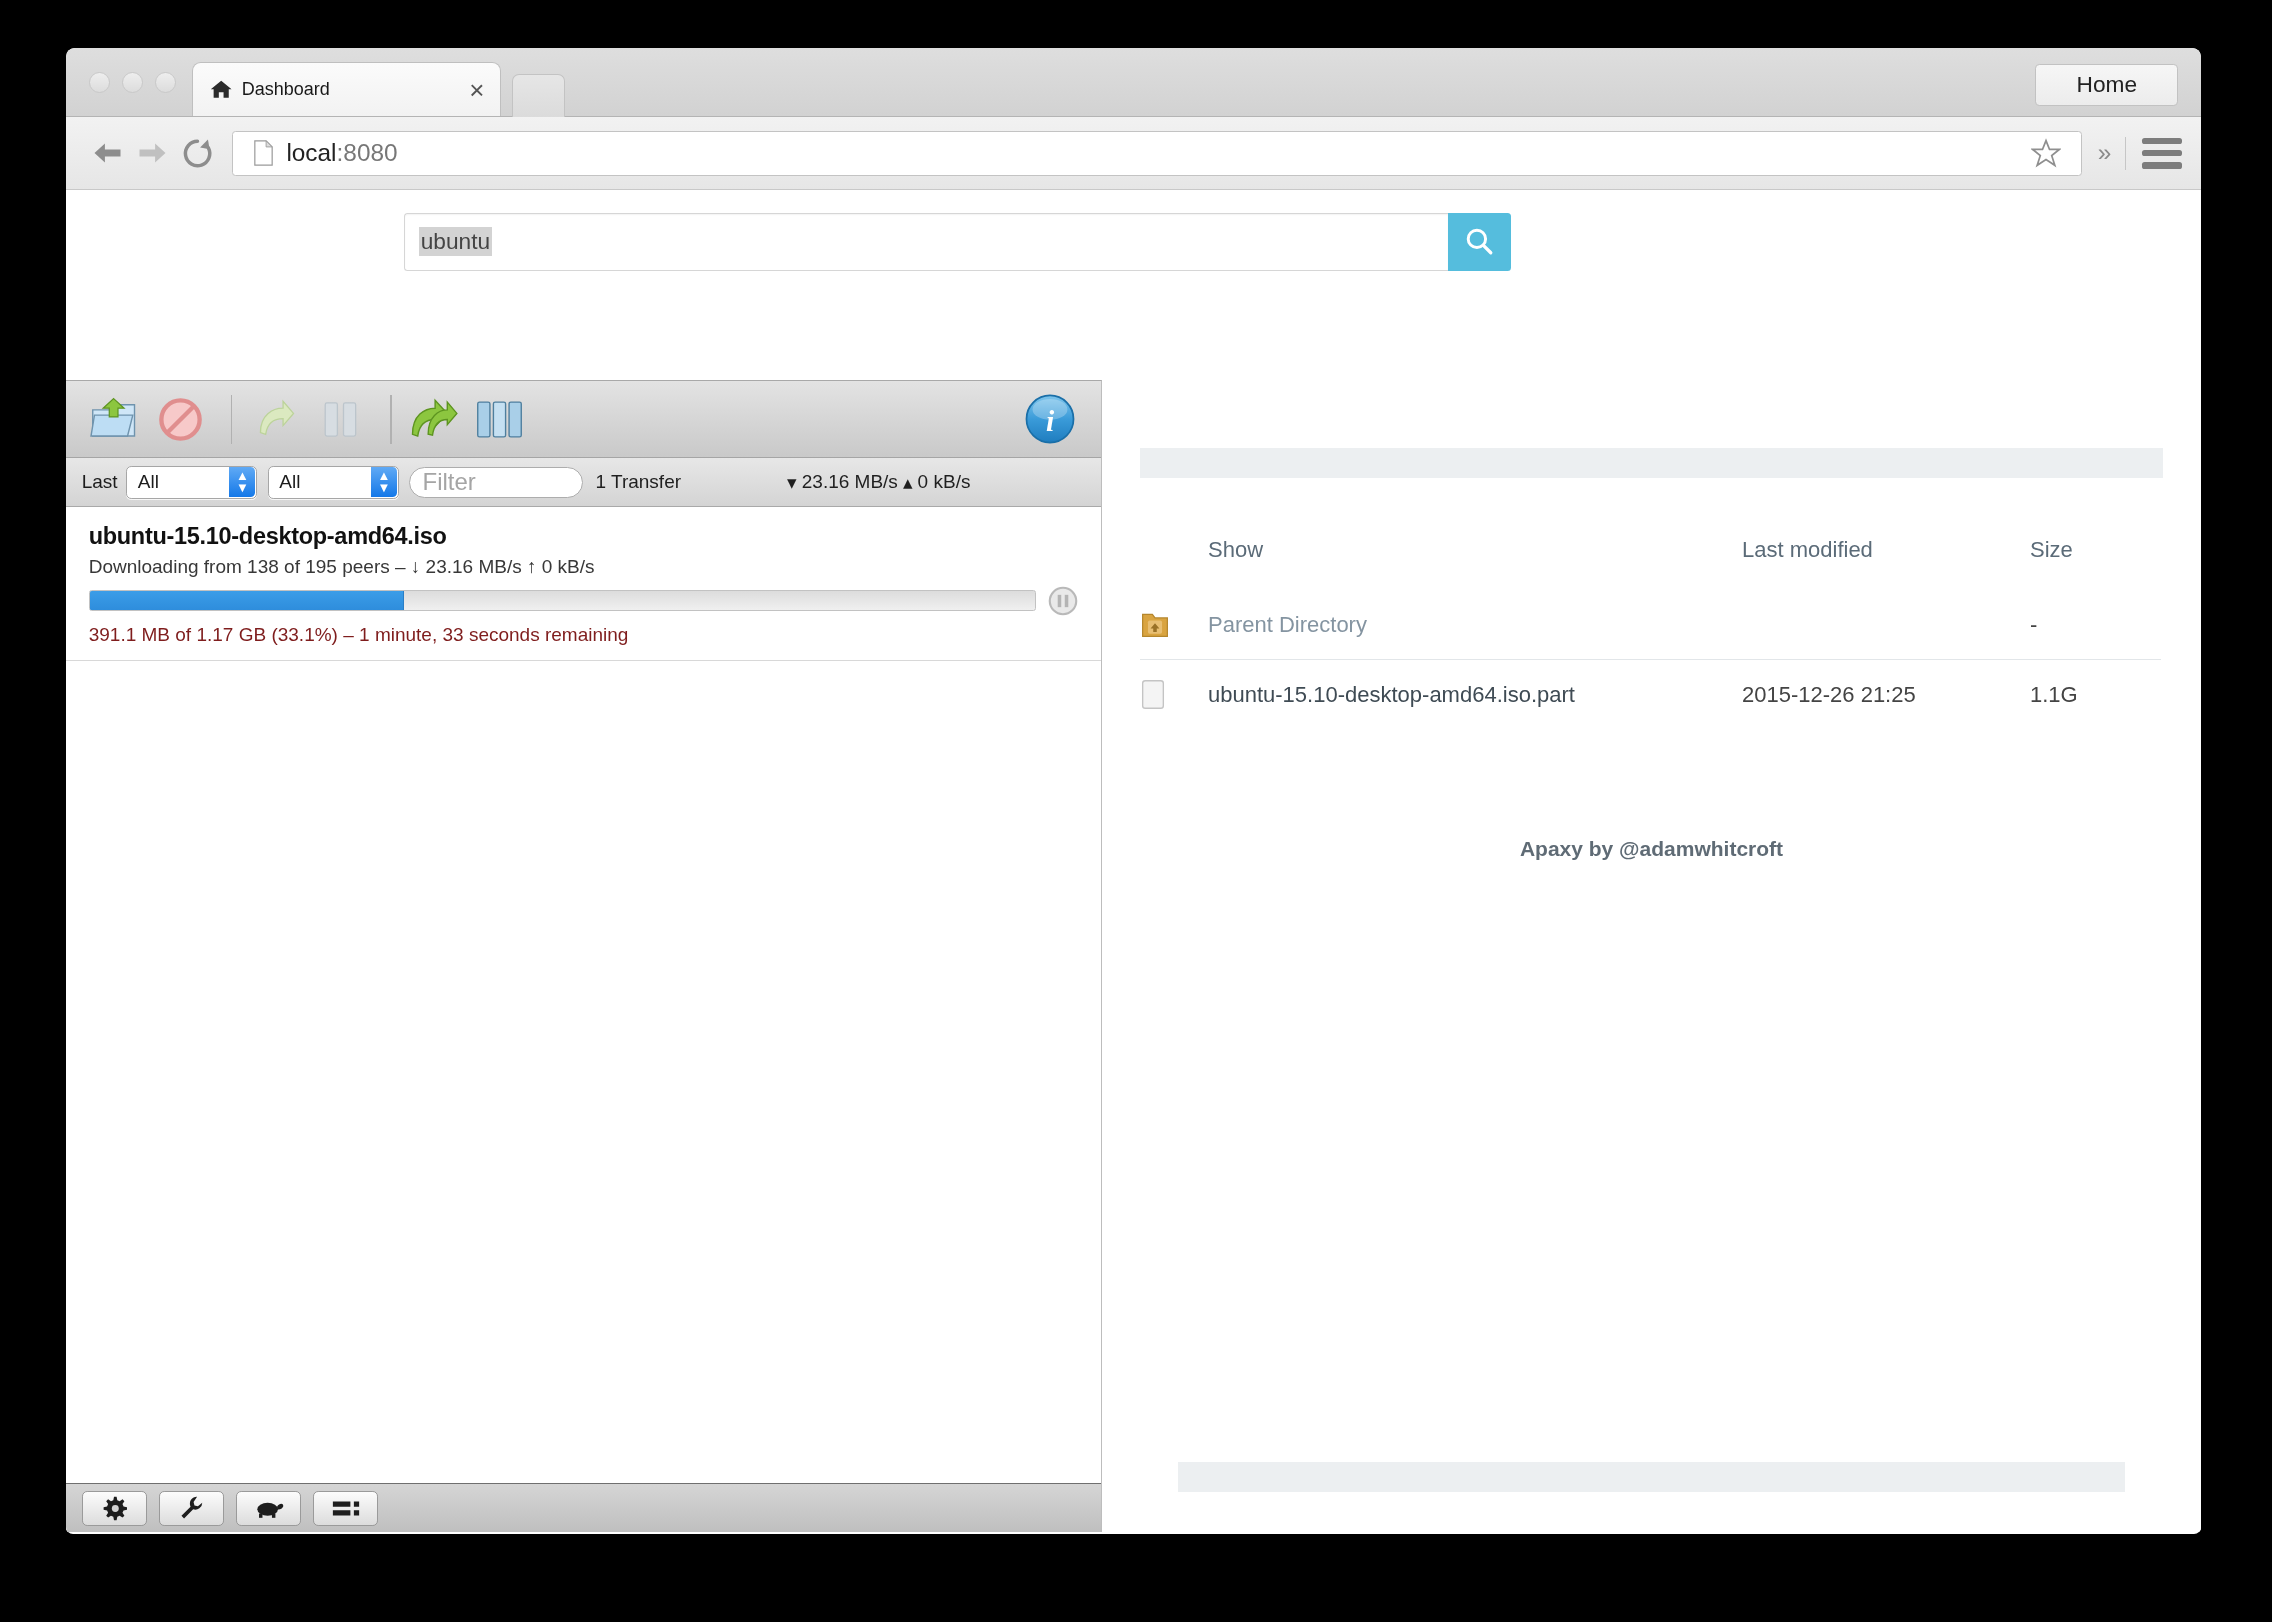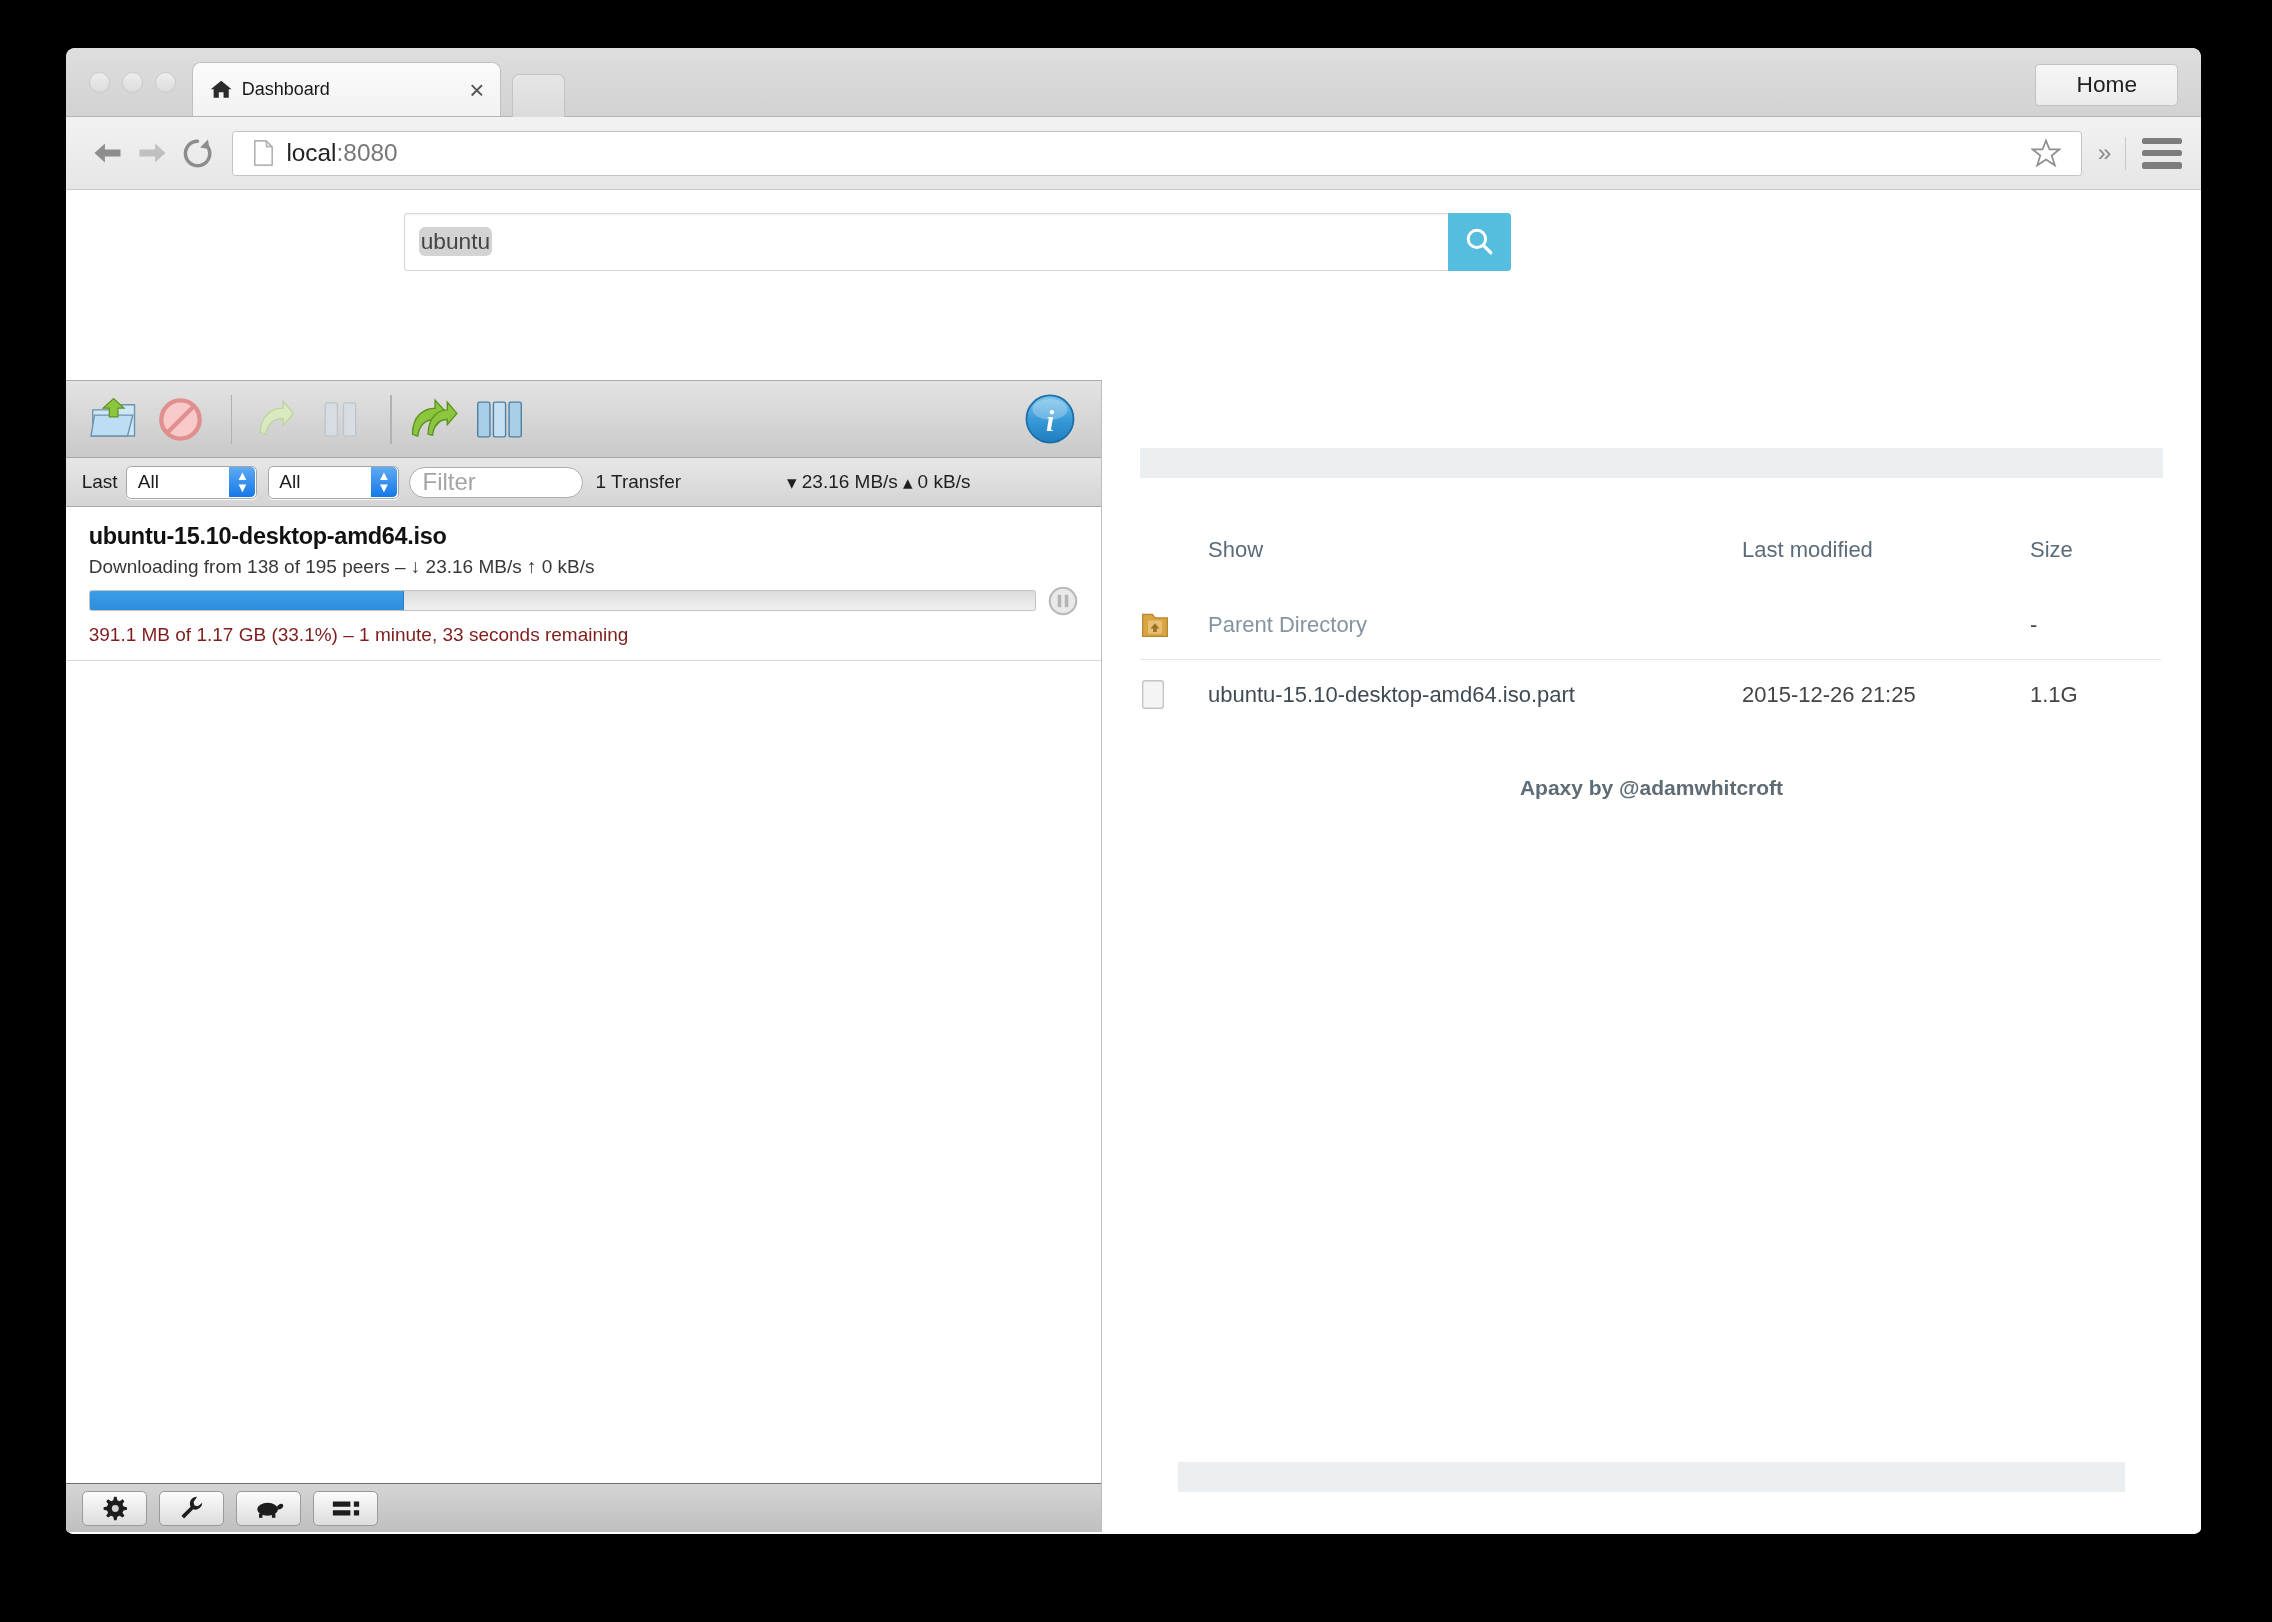--- a/index.html
+++ b/index.html
@@ -204,21 +204,20 @@
     align-items: center;
     padding-left: 14px;
     box-sizing: border-box;
     box-shadow: inset 0 0.9px 1.7px rgba(0,0,0,0.05);
   }
   .search-value {
     font-size: 22.7px;
     color: #444;
     background: #d3d3d3;
     padding: 0.9px 1.7px;
-    border-radius: 6px;
   }
   .search-btn {
     width: 63px;
     background: #55bddd;
     border-radius: 0 3.5px 3.5px 0;
     display: flex;
     align-items: center;
     justify-content: center;
   }
 
@@ -437,21 +436,21 @@
   .col-icon { width: 68px; }
   .col-mod  { width: 288px; }
   .col-size { width: 131px; text-align: left; }
   .dirlink {
     color: #8494a1;
     text-decoration: none;
   }
   .dirlink.file { color: #3f4b54; }
   .credit {
     text-align: center;
-    margin-top: 47px;
+    margin-top: 108px;
     font-size: 21px;
     font-weight: bold;
     color: #5f6b75;
   }
   .icon-folder { width: 30px; height: 30px; display:block; }
   .icon-file { width: 26px; height: 31px; display:block; }
 </style>
 </head>
 <body>
 

